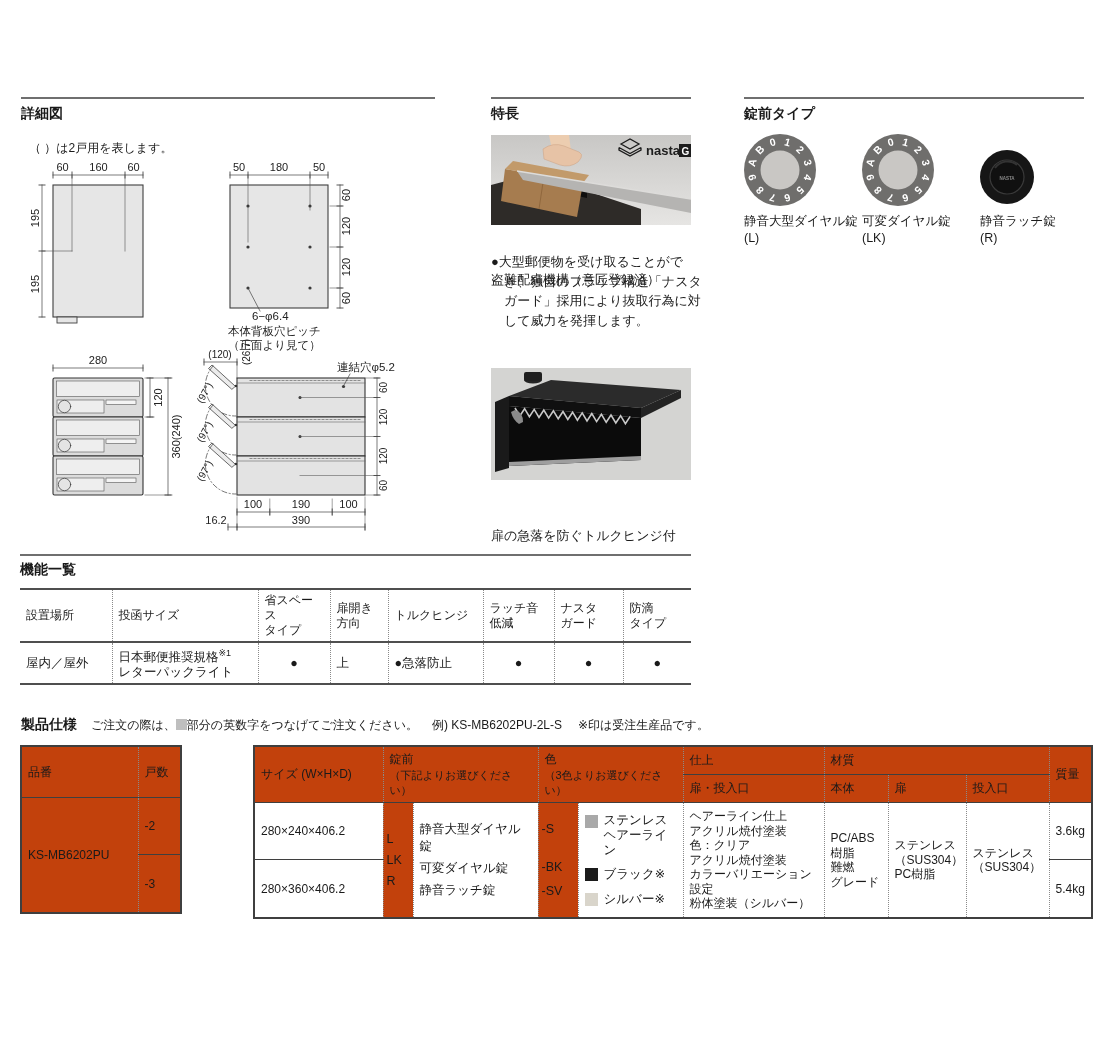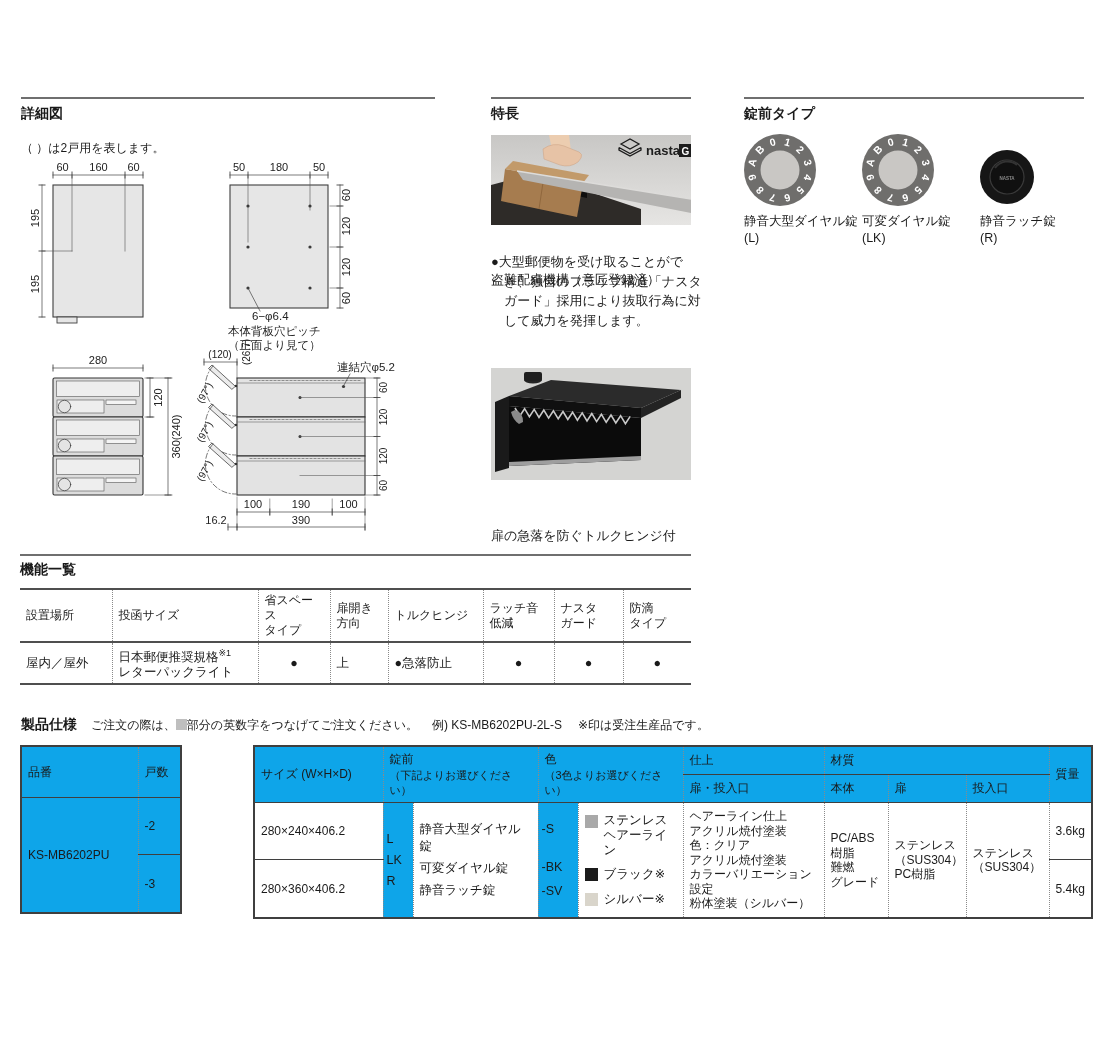--- a/index.html
+++ b/index.html
@@ -34,21 +34,21 @@
   .t-center{text-align:center !important;}
   sup.ref{font-size:9px;vertical-align:super;}
 
   
   .spec-table{border:2px solid #3f3f3f;}
   .spec-table th,.spec-table td{
     font-weight:normal;font-size:12px;text-align:left;vertical-align:middle;
     border:1px dotted #8a8a8a;border-top:1px solid #3f3f3f;border-bottom:1px solid #3f3f3f;
     padding:2px 6px;
   }
-  .gbg{background:#0ea5e9;}
+  .gbg{background:#c2410c;}
   .model-cell{font-size:14.5px;padding-left:10px;}
   .doors-cell{font-size:13px;}
   .size-cell{font-size:13px;}
   .hdr2{font-size:11px;}
   .stack3{display:flex;flex-direction:column;justify-content:center;gap:5px;}
   .stack3 .ln{line-height:17px;font-size:12.5px;}
   .code-ln{line-height:16px;font-size:12.5px;}
   .color-row{display:flex;align-items:flex-start;gap:6px;}
   .swatch{width:13px;height:13px;display:inline-block;margin-top:2px;flex:0 0 13px;}
   .sw-s{background:#a9a9a9;}
@@ -64,21 +64,21 @@
   svg text{font-family:"Liberation Sans","DejaVu Sans",sans-serif;}
   .dimtxt{font-size:11px;fill:#222;}
   .dimtxt10{font-size:10px;fill:#222;}
   .callout{font-size:11.5px;fill:#222;}
 </style>
 </head>
 <body>
 
 <div class="abs rule" style="left:21px;top:97px;width:414px;"></div>
 <div class="abs sec-title" style="left:21px;top:105px;">詳細図</div>
-<div class="abs small-note" style="left:21px;top:140px;text-align:right;">（ ）は2戸用を表します。</div>
+<div class="abs small-note" style="left:29px;top:140px;text-align:right;">（ ）は2戸用を表します。</div>
 
 <svg class="abs" style="left:0;top:90px;" width="460" height="460" viewBox="0 0 460 460">
 
   <g stroke-linecap="square">
     <rect x="53" y="95" width="90" height="132" fill="#e6e6e6" stroke="#3f3f3f" stroke-width="1.1"></rect>
     <rect x="57" y="227" width="20" height="6" fill="#e6e6e6" stroke="#3f3f3f" stroke-width="0.9"></rect>
     <line x1="53" y1="85" x2="143" y2="85" stroke="#444" stroke-width="0.7"></line>
     <line x1="53" y1="82" x2="53" y2="88" stroke="#444" stroke-width="0.9"></line>
     <line x1="72" y1="82" x2="72" y2="88" stroke="#444" stroke-width="0.9"></line>
     <line x1="125" y1="82" x2="125" y2="88" stroke="#444" stroke-width="0.9"></line>

